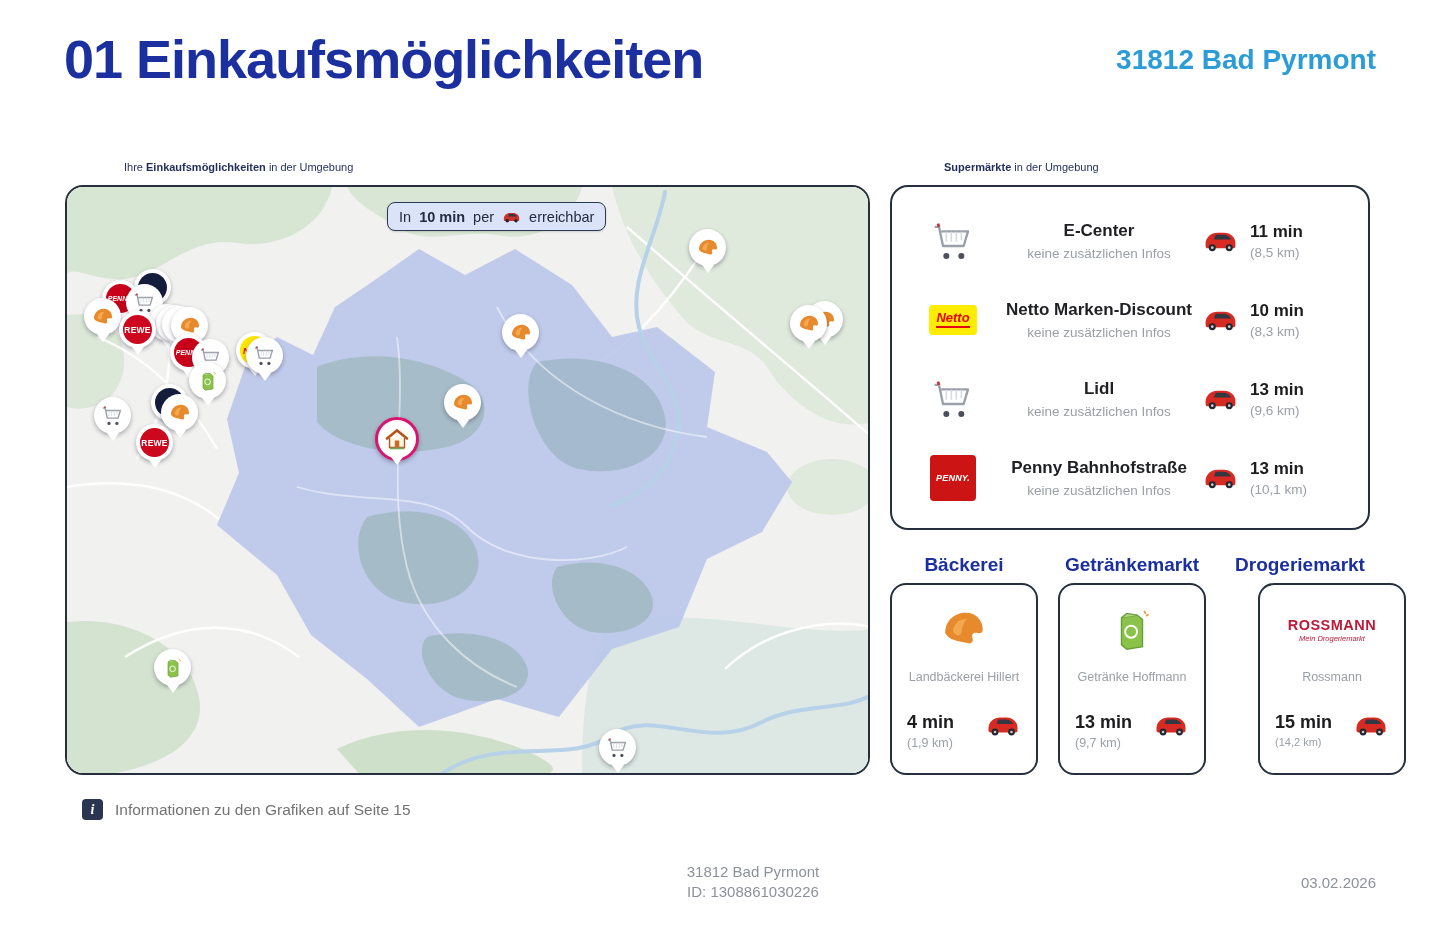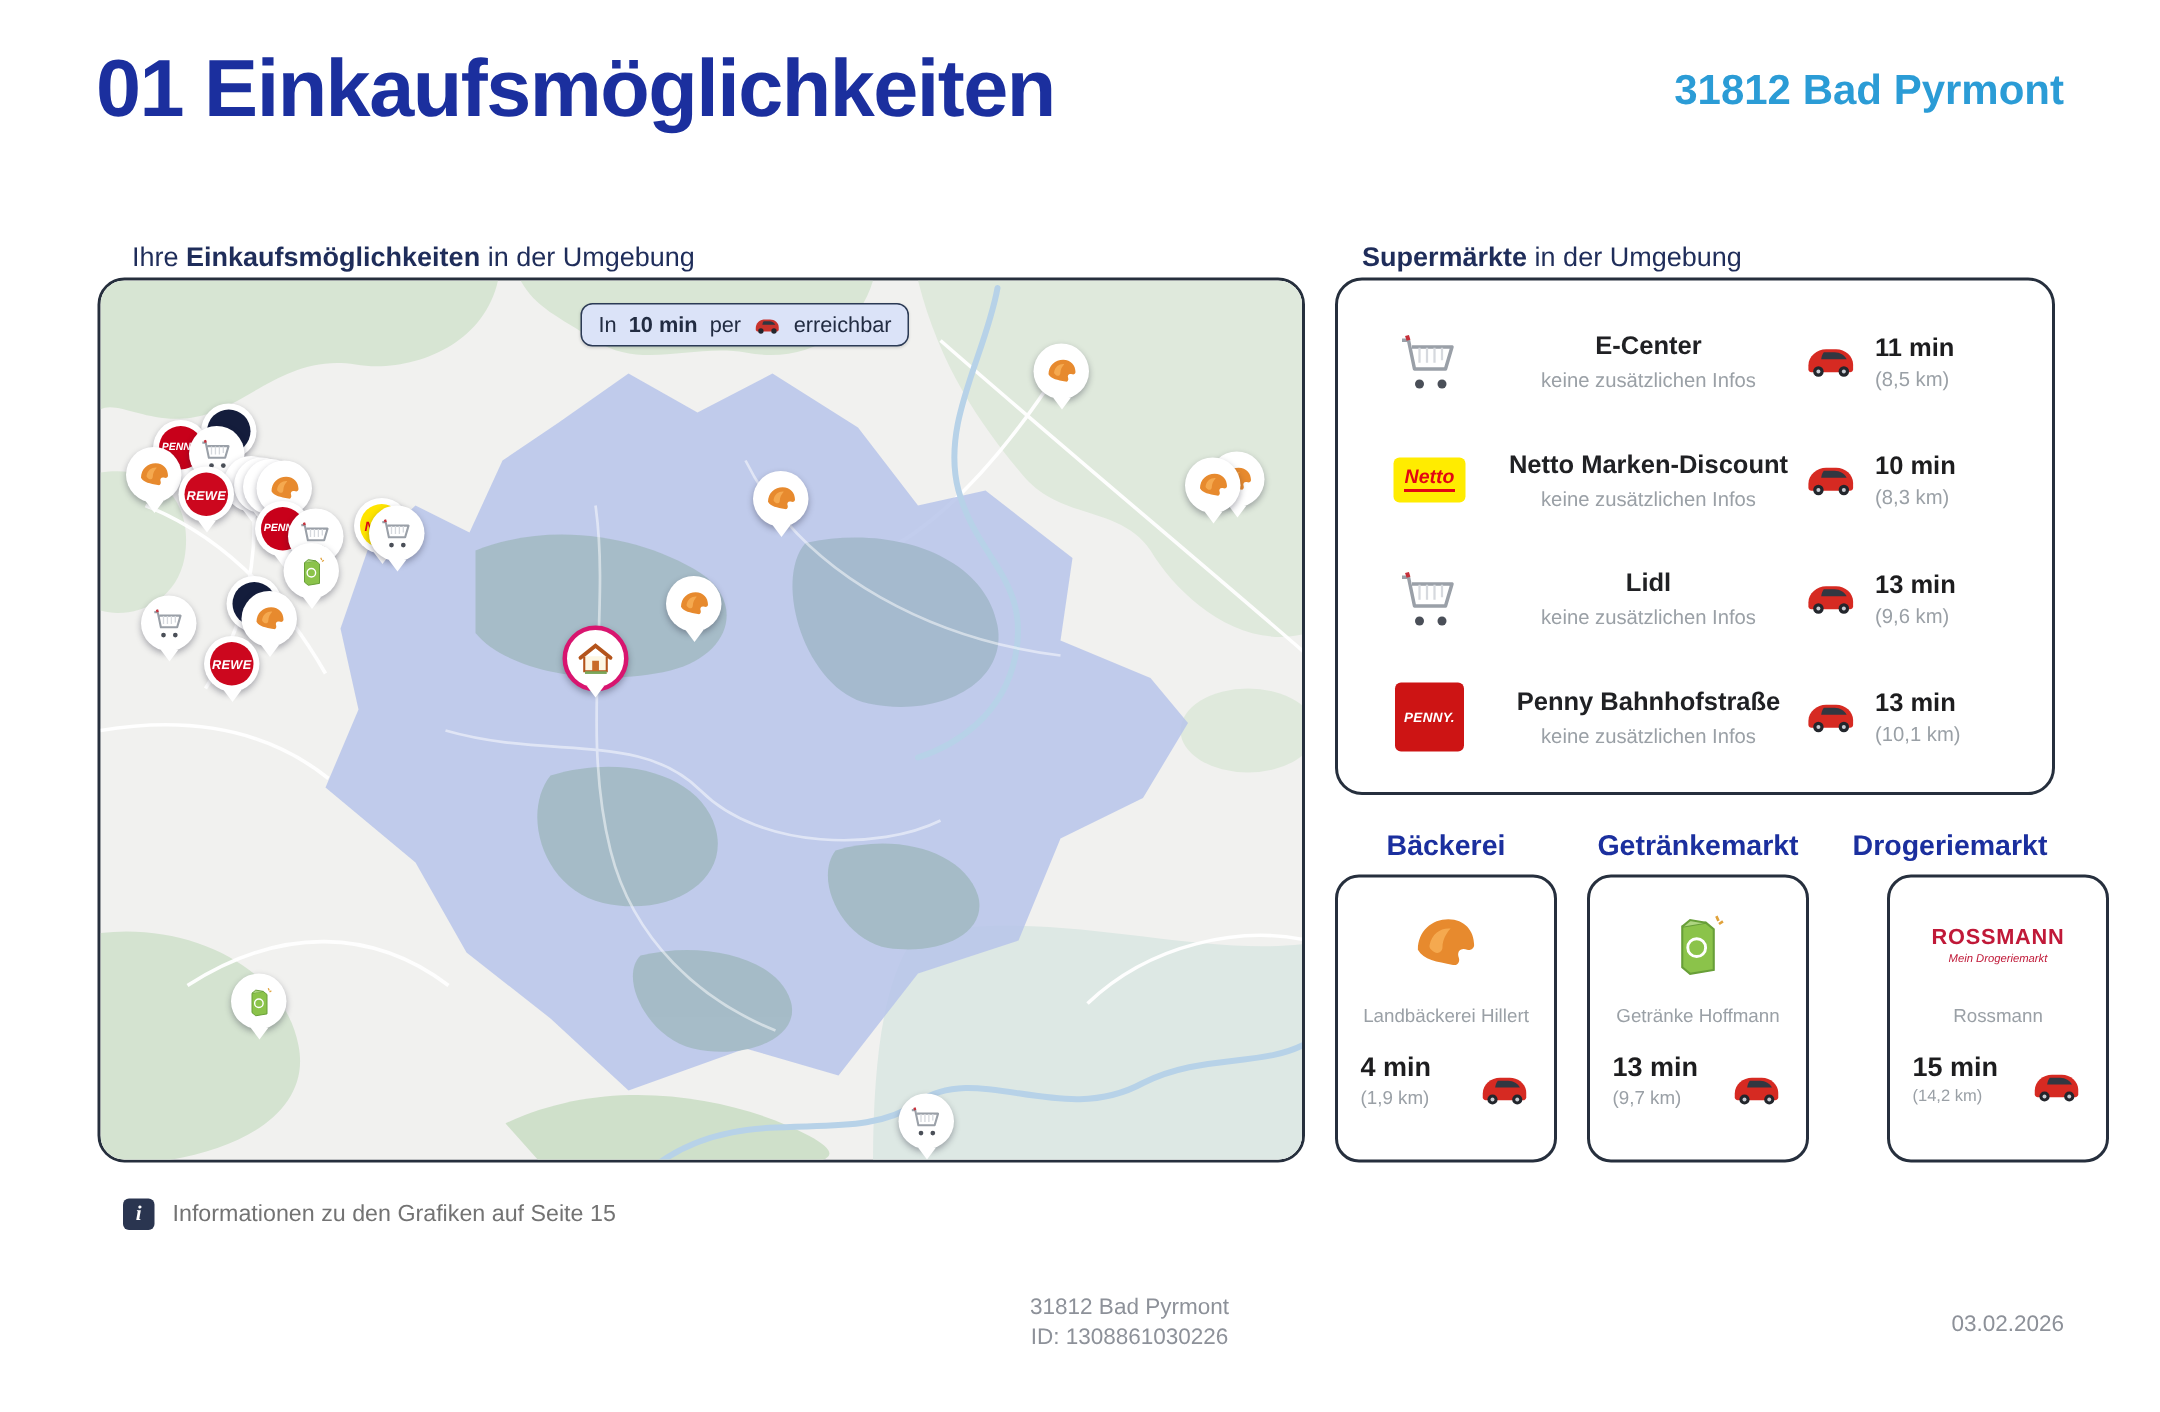--- a/index.html
+++ b/index.html
@@ -6,21 +6,21 @@
   html,body { background:#fff; }
   body { font-family:"Liberation Sans", sans-serif; }
   .page { position:relative; width:1440px; height:941px; background:#fff; overflow:hidden; }
 
   
   .h1 { position:absolute; left:64px; top:28px; font-size:54px; font-weight:700; letter-spacing:-1px; color:#1b2f9e; }
   .subtitle { position:absolute; left:73px; top:99px; font-size:28px; font-weight:700; color:#2aa7dc; }
   .location { position:absolute; right:64px; top:44px; font-size:28px; font-weight:700; color:#2b9cd6; }
 
   
-  .seclabel { position:absolute; font-size:18px; color:#1f2d5a; }
+  .seclabel { position:absolute; font-size:11px; color:#1f2d5a;margin-left:36px; }
   .seclabel b { font-weight:700; }
   .maplabel { left:88px; top:161px; }
   .suplabel { left:908px; top:161px; }
 
   
   .map { position:absolute; left:65px; top:185px; width:805px; height:590px;
          border:2.5px solid #262f3d; border-radius:18px; overflow:hidden; background:#f1f1ef; }
   .map svg.bg { position:absolute; left:0; top:0; }
 
   .map-badge { position:absolute; left:320px; top:15px; height:29px; display:flex; align-items:center; gap:4px;
@@ -32,21 +32,21 @@
          border:1.2px solid #3a3f49; border-radius:9px; padding:3px 9px; text-align:center;
          font-size:9.5px; line-height:1.35; color:#3c4046; z-index:6; }
 
   
   .pin { position:absolute; width:37px; height:37px; margin:-18px 0 0 -18px; background:#fff; border-radius:50%;
          box-shadow:0 2px 4px rgba(30,30,50,.35); display:flex; align-items:center; justify-content:center; z-index:3; }
   .pin::after { content:""; position:absolute; bottom:-7px; left:50%; margin-left:-6px;
          border:6px solid transparent; border-top:8px solid #fff; border-bottom:none; }
   .pin-home { width:44px; height:44px; margin:-22px 0 0 -22px; border:3.5px solid #d8156f; z-index:5; }
   .logo-round { width:29px; height:29px; border-radius:50%; display:flex; align-items:center; justify-content:center;
-         font-weight:700; color:#fff;font-style:italic; }
+         font-weight:700; color:#fff; }
   .logo-rewe { background:#cc071e; font-size:8.5px; letter-spacing:.2px; }
   .logo-penny { background:#c8001a; font-size:7px; font-style:italic; }
   .logo-netto-r { background:#ffe500; color:#e30613; font-size:9px; font-style:italic; }
   .logo-dark { background:#141d3c; }
 
   
   .supcard { position:absolute; left:890px; top:185px; width:480px; height:345px;
          border:2.5px solid #262f3d; border-radius:18px; background:#fff; padding:14px 18px 0 18px; }
   .srow { display:grid; grid-template-columns:86px 1fr 148px; align-items:center; height:79px; }
   .sicon { display:flex; align-items:center; justify-content:center; }
@@ -61,21 +61,21 @@
   .netto-box span { color:#e30613; font-weight:700; font-style:italic; font-size:13px; border-bottom:2px solid #e30613; line-height:1.1; }
   .penny-box { width:46px; height:46px; background:#cd1414; border-radius:4px; display:flex; align-items:center; justify-content:center; }
   .penny-box span { color:#fff; font-weight:700; font-style:italic; font-size:9px; letter-spacing:.2px; }
 
   
   .cattitle { position:absolute; top:554px; width:148px; text-align:center; font-size:19px; font-weight:700; color:#1b2f9e; }
   .catcard { position:absolute; top:583px; width:148px; height:192px; border:2.5px solid #262f3d; border-radius:16px;
          background:#fff; padding:18px 12px 0 12px; }
   .caticon { height:54px; display:flex; align-items:center; justify-content:center; }
   .catname { margin-top:13px; text-align:center; font-size:12.5px; color:#9aa0a6; white-space:nowrap; }
-  .catbottom { margin-top:17px; display:flex; align-items:flex-end; justify-content:space-between; padding:0 3px; }
+  .catbottom { margin-top:28px; display:flex; align-items:flex-start; justify-content:space-between; padding:0 3px; }
   .rossmann-t { font-size:14.5px; font-weight:700; letter-spacing:.5px; color:#c01938; text-align:center; }
   .rossmann-s { font-size:7.5px; font-style:italic; color:#c01938; text-align:center; margin-top:1px; }
 
   
   .footnote { position:absolute; left:82px; top:799px; display:flex; align-items:center; gap:12px; }
   .info-sq { width:21px; height:21px; background:#2a3550; border-radius:4px; color:#fff; font-weight:700;
          font-family:"Liberation Serif", serif; font-style:italic; font-size:14px;
          display:flex; align-items:center; justify-content:center; }
   .footnote-text { font-size:15.5px; color:#737373; }
   .footer-center { position:absolute; left:603px; top:862px; width:300px; text-align:center;

